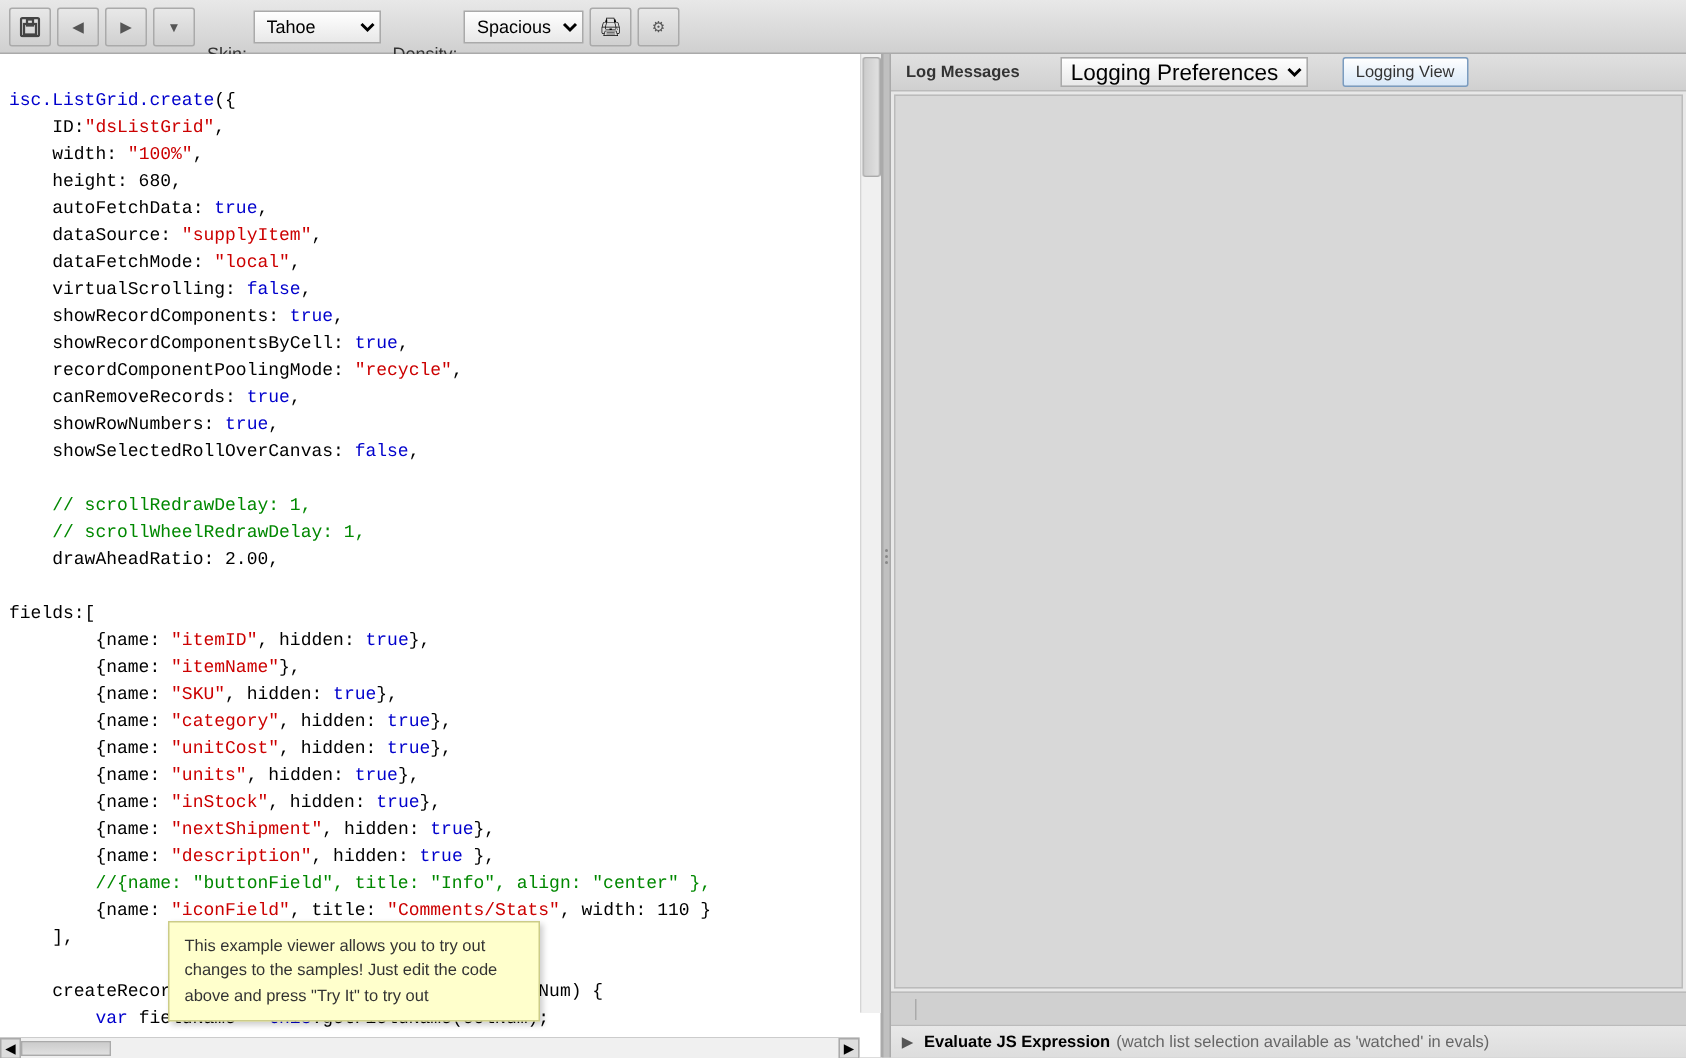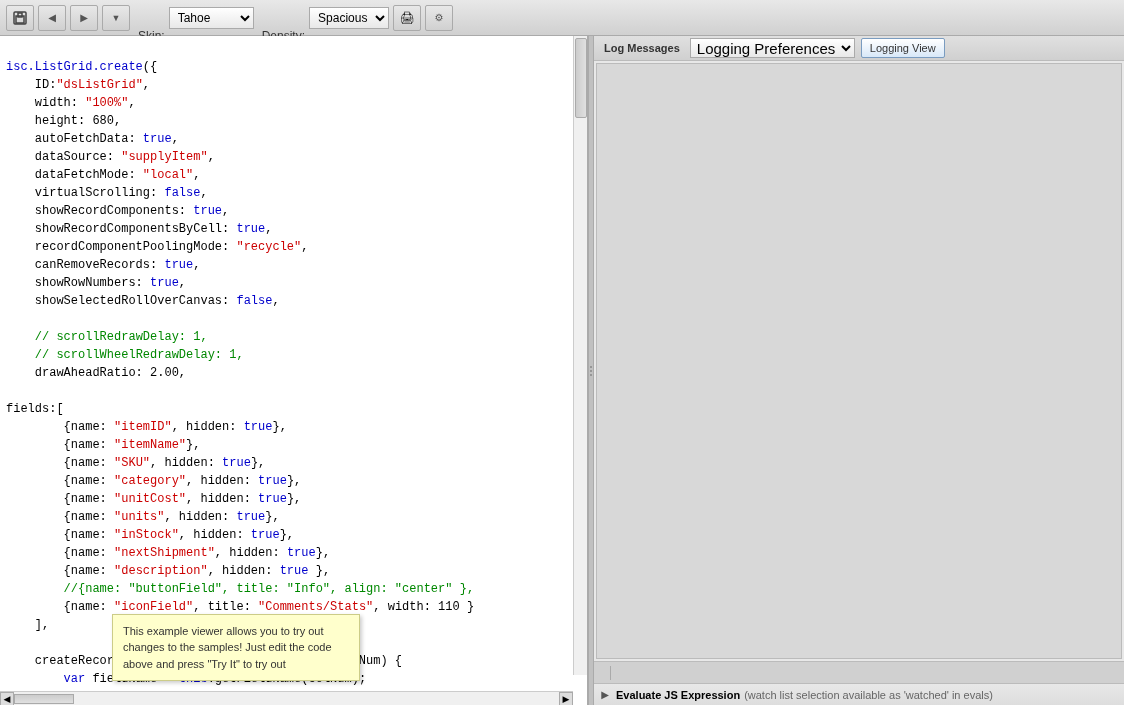--- a/index.html
+++ b/index.html
@@ -132,21 +132,21 @@
       background: #e8e8e8;
     }
 
     
     .log-header {
       display: flex;
       align-items: center;
       padding: 2px 6px;
       background: linear-gradient(to bottom, #e0e0e0, #d0d0d0);
       border-bottom: 1px solid #bbb;
-      gap: 6px;
+      gap: 23px;
     }
     .log-title {
       font-size: 11px;
       font-weight: bold;
       color: #333;
       padding: 2px 4px;
     }
     .log-pref-select {
       height: 20px;
       font-size: 15px;

